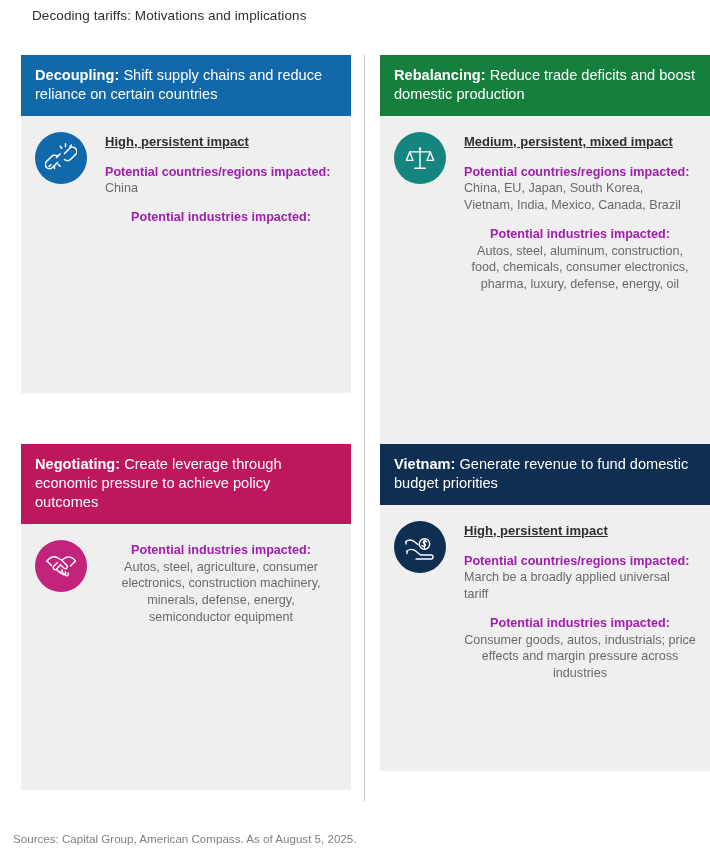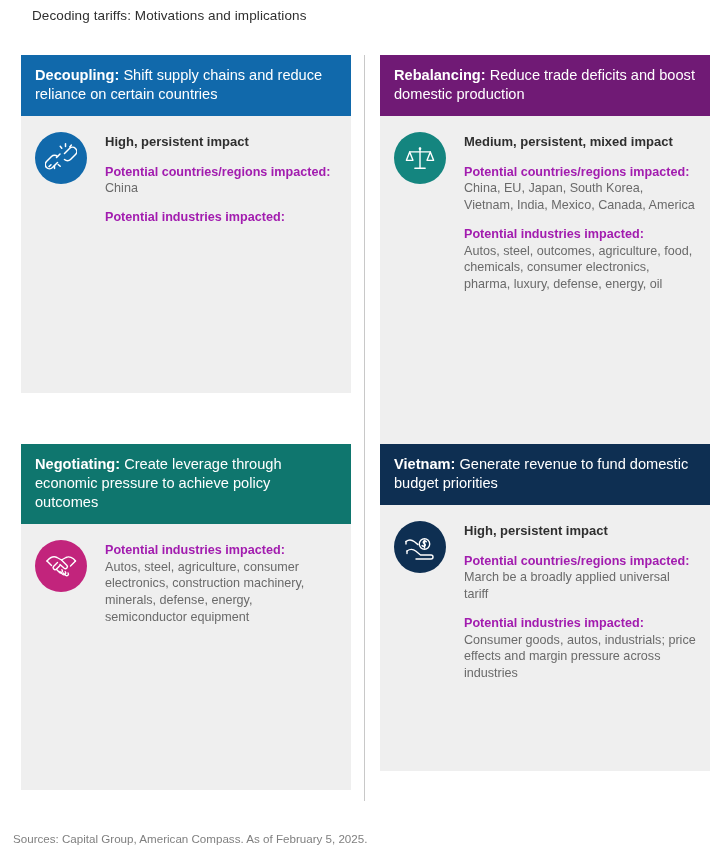--- a/index.html
+++ b/index.html
@@ -94,28 +94,29 @@
     flex: 1 1 auto;
     min-width: 0;
     padding-top: 2px;
   }
   .impact {
     font-size: 13px;
     font-weight: bold;
     color: #2f2f2f;
     line-height: 1.28;
     margin: 0 0 13px 0;
+    text-decoration: underline;
   }
   .field {
     font-size: 12.6px;
     line-height: 1.33;
     color: #6a6a6a;
     margin: 0 0 12px 0;
   }
-  .field:last-child { margin-bottom: 0; }
+  .field:last-child { margin-bottom: 0; text-align: center; }
   .field .label {
     font-weight: bold;
     color: #a21caf;
   }
 
   
   .card-1 .card-body { height: 277px; }
   .card-2 .card-body { height: 347px; }
   .card-3 .card-body { height: 266px; }
   .card-4 .card-body { height: 266px; }
@@ -162,46 +163,46 @@
         </div>
         <div class="text-col">
           <p class="impact">High, persistent impact</p>
           <p class="field"><span class="label">Potential countries/regions impacted:</span><span> China</span></p>
           <p class="field"><span class="label">Potential industries impacted:</span><br></p>
         </div>
       </div>
     </div>
 
     <div class="card card-2 col-right row-top">
-      <div class="card-header" style="background:#701a75">
+      <div class="card-header" style="background:#15803d">
         <span class="kicker">Rebalancing:</span><span> Reduce trade deficits and boost domestic production</span>
       </div>
       <div class="card-body">
         <div class="icon-wrap">
           <div class="icon-circle" style="background:#14857f">
             <svg width="30" height="30" viewBox="0 0 32 32" fill="none" stroke="#ffffff" stroke-width="1.5" stroke-linecap="round" stroke-linejoin="round">
               <path d="M16 5.5 L16 26"></path>
               <path d="M5 9.5 L27 9.5"></path>
               <path d="M10.5 27 L21.5 27"></path>
               <path d="M5 9.5 L1.5 18.5 L8.5 18.5 Z"></path>
               <path d="M27 9.5 L23.5 18.5 L30.5 18.5 Z"></path>
               <circle cx="16" cy="6" r="1.4" fill="#ffffff" stroke="none"></circle>
             </svg>
           </div>
         </div>
         <div class="text-col">
           <p class="impact">Medium, persistent, mixed impact</p>
-          <p class="field"><span class="label">Potential countries/regions impacted:</span><span> China, EU, Japan, South Korea, Vietnam, India, Mexico, Canada, America</span></p>
-          <p class="field"><span class="label">Potential industries impacted:</span><br><span>Autos, steel, outcomes, agriculture, food, chemicals, consumer electronics, pharma, luxury, defense, energy, oil</span></p>
+          <p class="field"><span class="label">Potential countries/regions impacted:</span><span> China, EU, Japan, South Korea, Vietnam, India, Mexico, Canada, Brazil</span></p>
+          <p class="field"><span class="label">Potential industries impacted:</span><br><span>Autos, steel, aluminum, construction, food, chemicals, consumer electronics, pharma, luxury, defense, energy, oil</span></p>
         </div>
       </div>
     </div>
 
     <div class="card card-3 col-left row-bottom">
-      <div class="card-header" style="background:#0f766e">
+      <div class="card-header" style="background:#be185d">
         <span class="kicker">Negotiating:</span><span> Create leverage through economic pressure to achieve policy outcomes</span>
       </div>
       <div class="card-body">
         <div class="icon-wrap">
           <div class="icon-circle" style="background:#c2247c">
             <svg width="32" height="32" viewBox="0 0 32 32" fill="none" stroke="#ffffff" stroke-width="1.4" stroke-linecap="round" stroke-linejoin="round">
               <path d="M2 11 C5 7.5 9 6 12 7.5 L16.5 10 L21 7.5 C24 6 28 7.5 30.5 11"></path>
               <path d="M12.5 12.5 L8.5 16.5 a2 2 0 0 0 2.8 2.8 L15 15.6"></path>
               <path d="M11.3 19.3 L14.3 22.3 a1.8 1.8 0 0 0 2.6-2.6"></path>
               <path d="M14.8 21.5 L17.6 24.3 a1.8 1.8 0 0 0 2.6-2.6"></path>
@@ -239,15 +240,15 @@
         <div class="text-col">
           <p class="impact">High, persistent impact</p>
           <p class="field"><span class="label">Potential countries/regions impacted:</span><span> March be a broadly applied universal tariff</span></p>
           <p class="field"><span class="label">Potential industries impacted:</span><br><span>Consumer goods, autos, industrials; price effects and margin pressure across industries</span></p>
         </div>
       </div>
     </div>
 
   </div>
 
-  <div class="sources">Sources: Capital Group, American Compass. As of February 5, 2025.</div>
+  <div class="sources">Sources: Capital Group, American Compass. As of August 5, 2025.</div>
 
 </div>
 
 </body></html>

